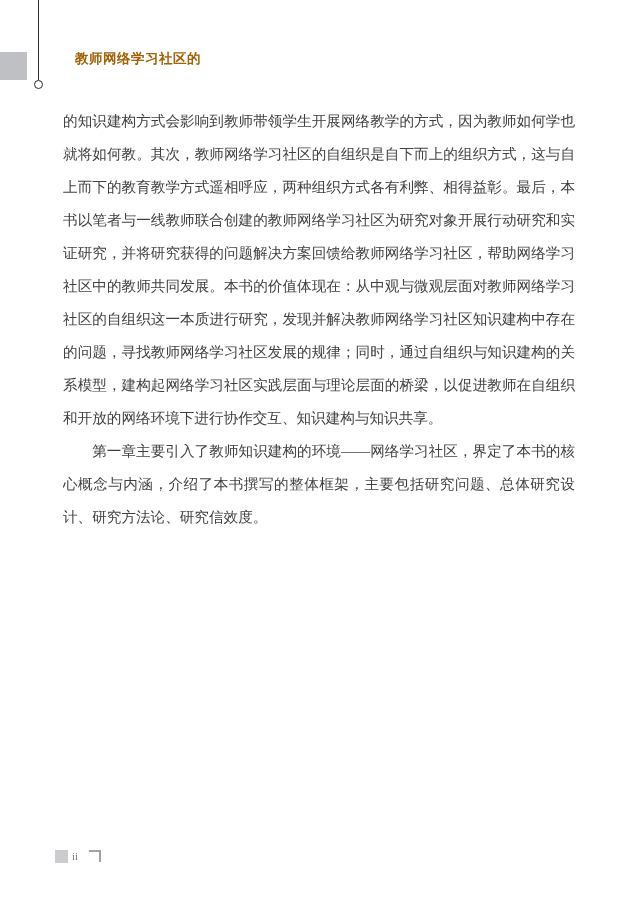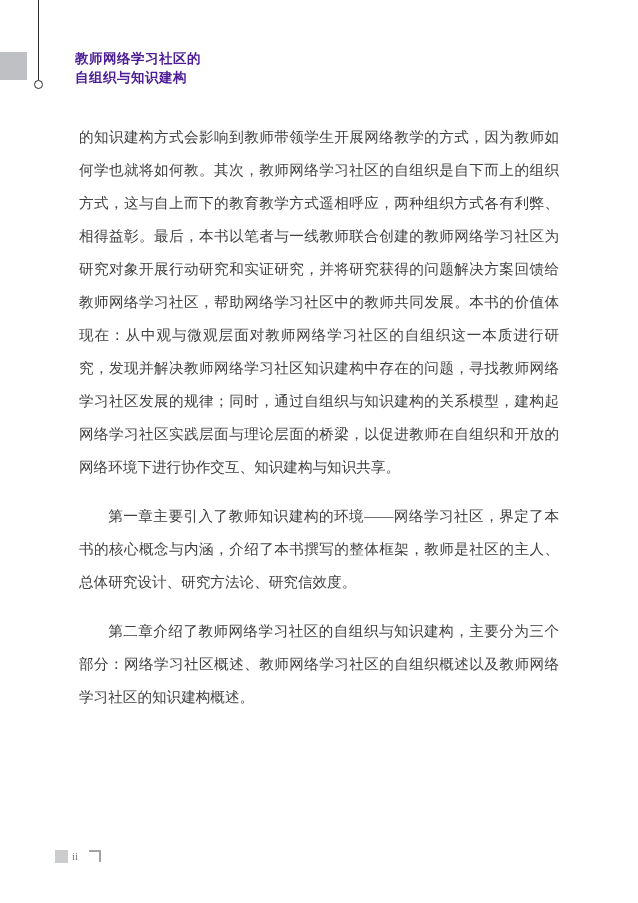--- a/index.html
+++ b/index.html
@@ -31,38 +31,38 @@
     width: 7px; height: 7px;
     border: 1px solid #2b2b2d;
     border-radius: 50%;
     background: #ffffff;
   }
   .running-header {
     position: absolute;
     left: 75px; top: 49px;
     font-size: 13.5px;
     font-weight: bold;
-    color: #4c1d95;
+    color: #a16207;
     line-height: 19px;
     letter-spacing: 0.5px;
   }
 
   
   .text-block {
     position: absolute;
     left: 63px; top: 105px;
     width: 512px;
     color: #3f3f41;
     font-size: 14.6px;
     line-height: 33px;
     text-align: justify;
     text-justify: inter-character;
   }
   .text-block p {
-    margin: 16px;
+    margin: 0;
     text-indent: 2em;
   }
   .text-block p.continuation {
     text-indent: 0;
   }
 
   
   .footer {
     position: absolute;
     left: 0; top: 848px;
@@ -93,26 +93,24 @@
 </style>
 </head>
 <body>
 
 <div class="header-block"></div>
 <div class="header-rule-line"></div>
 <div class="header-rule-circle"></div>
 
 <div class="running-header">
   <div>教师网络学习社区的</div>
-  <div>自组织与知识建构</div>
 </div>
 
 <div class="text-block">
   <p class="continuation">的知识建构方式会影响到教师带领学生开展网络教学的方式，因为教师如何学也就将如何教。其次，教师网络学习社区的自组织是自下而上的组织方式，这与自上而下的教育教学方式遥相呼应，两种组织方式各有利弊、相得益彰。最后，本书以笔者与一线教师联合创建的教师网络学习社区为研究对象开展行动研究和实证研究，并将研究获得的问题解决方案回馈给教师网络学习社区，帮助网络学习社区中的教师共同发展。本书的价值体现在：从中观与微观层面对教师网络学习社区的自组织这一本质进行研究，发现并解决教师网络学习社区知识建构中存在的问题，寻找教师网络学习社区发展的规律；同时，通过自组织与知识建构的关系模型，建构起网络学习社区实践层面与理论层面的桥梁，以促进教师在自组织和开放的网络环境下进行协作交互、知识建构与知识共享。</p>
-  <p>第一章主要引入了教师知识建构的环境——网络学习社区，界定了本书的核心概念与内涵，介绍了本书撰写的整体框架，教师是社区的主人、总体研究设计、研究方法论、研究信效度。</p>
-  <p>第二章介绍了教师网络学习社区的自组织与知识建构，主要分为三个部分：网络学习社区概述、教师网络学习社区的自组织概述以及教师网络学习社区的知识建构概述。</p>
+  <p>第一章主要引入了教师知识建构的环境——网络学习社区，界定了本书的核心概念与内涵，介绍了本书撰写的整体框架，主要包括研究问题、总体研究设计、研究方法论、研究信效度。</p>
 </div>
 
 <div class="footer">
   <div class="footer-square"></div>
   <div class="page-number">ii</div>
   <div class="footer-corner"></div>
 </div>
 
 </body></html>

